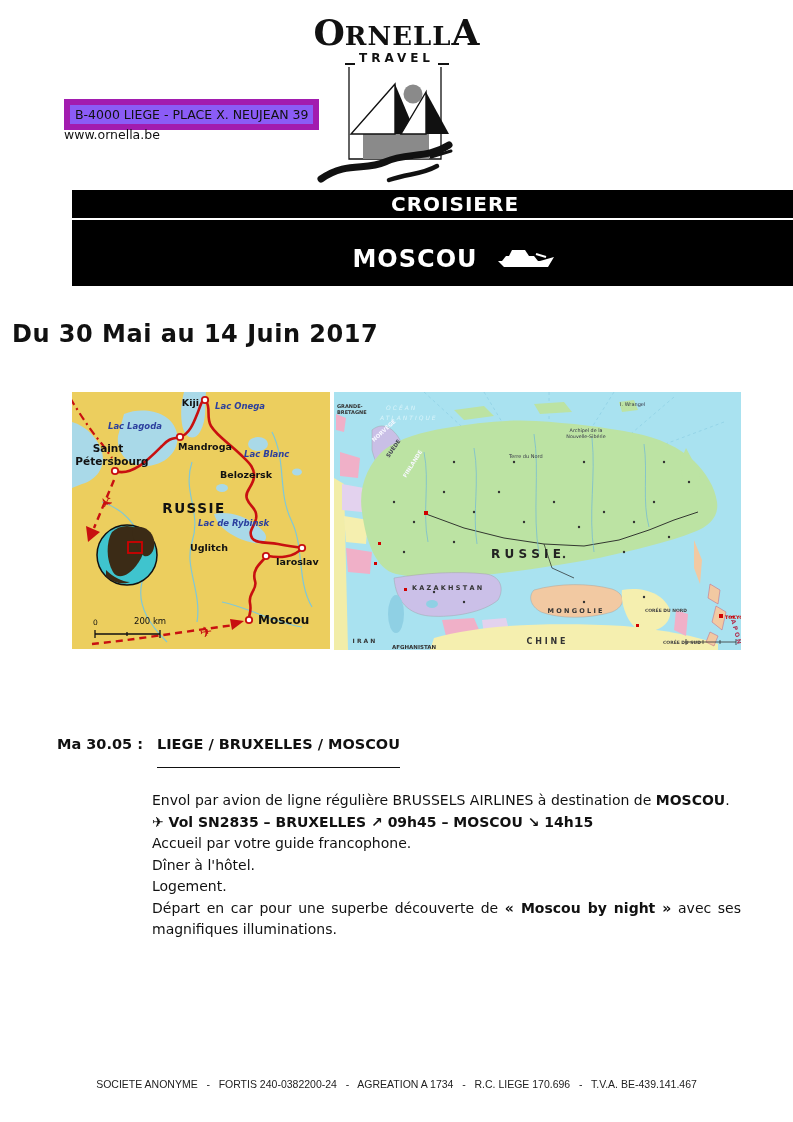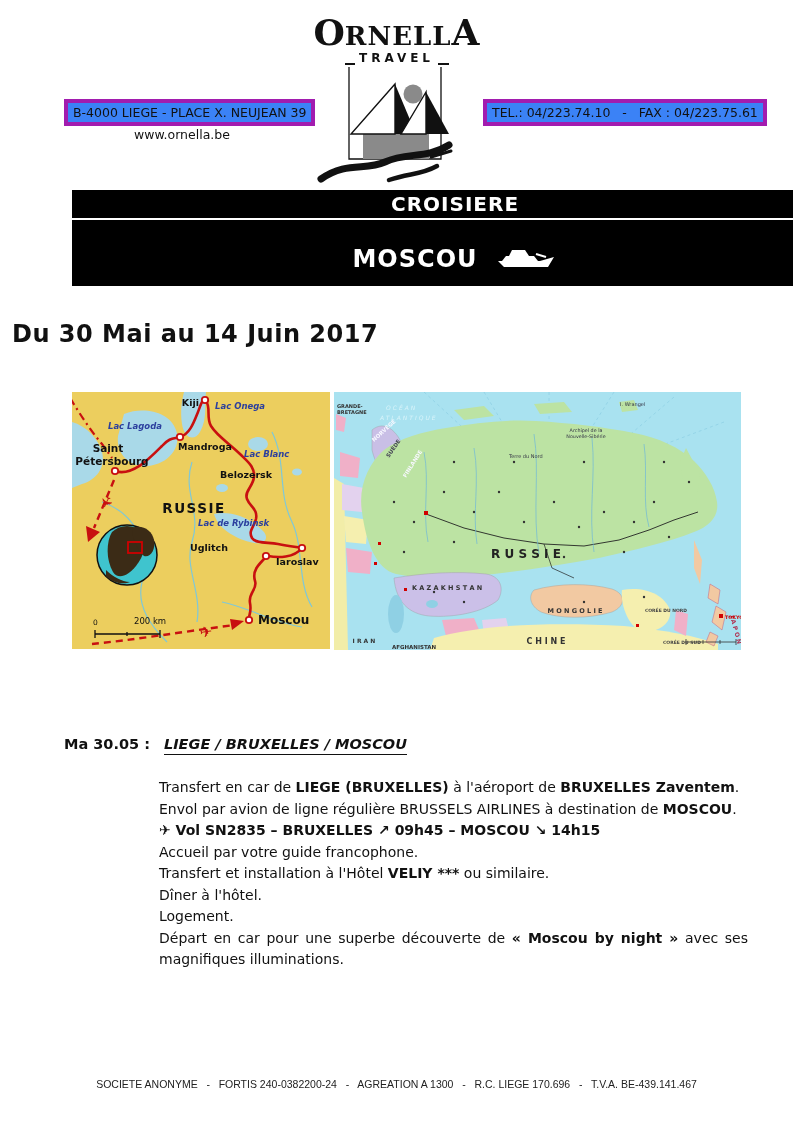--- a/index.html
+++ b/index.html
@@ -15,26 +15,26 @@
   .logo-block { position:absolute; top:14px; left:50%; transform:translateX(-50%); width:170px; text-align:center; }
   .brand { display:flex; justify-content:center; align-items:baseline; font-family:"DejaVu Serif", serif; font-weight:bold; color:#111; line-height:1; }
   .brand .cap { font-size:36px; }
   .brand .mid { font-size:26px; letter-spacing:1px; }
   .travel-row { display:flex; align-items:flex-end; width:104px; margin:1px auto 0; gap:4px; }
   .travel-row::before, .travel-row::after { content:""; flex:1; height:2px; background:#111; }
   .travel { font-size:12px; font-weight:bold; letter-spacing:4px; }
   .logo-art { display:block; margin:2px auto 0; overflow:visible; }
 
   .addr-box, .tel-box {
-    position:absolute; border:4px solid #a21caf; padding:2px 5px;
-    font-size:12.5px; white-space:pre; background:#3b82f6;
+    position:absolute; border:6px solid #a21caf; padding:2px 5px;
+    font-size:12.5px; white-space:pre; background:#8b5cf6;
   }
   .addr-box { left:64px; top:99px; }
   .tel-box  { left:483px; top:99px; }
-  .under-box { position:absolute; font-size:12.5px; text-align:center; }
+  .under-box { position:absolute; font-size:12.5px; text-align:left; }
   .site  { left:64px;  top:127px; width:236px; }
   .email { left:483px; top:127px; width:252px; }
 
   
   .banner { position:absolute; left:72px; top:190px; width:766px; background:#000; color:#fff; }
   .banner-row1 { height:30px; display:flex; align-items:center; justify-content:center;
     font-size:20px; font-weight:bold; letter-spacing:1px; border-bottom:2px solid #fff; }
   .banner-row2 { height:66px; display:flex; align-items:center; justify-content:center;
     gap:18px; font-size:24px; font-weight:bold; letter-spacing:1px; padding-top:12px; }
   .ship { display:block; }
@@ -42,23 +42,23 @@
   
   .date-line { position:absolute; top:320px; left:12px; width:100%; text-align:left;
     font-size:24px; font-weight:bold; letter-spacing:0.5px; }
 
   
   .maps { position:absolute; left:72px; top:392px; display:flex; gap:4px; }
   .maps svg { display:block; }
   text { user-select:none; }
 
   
-  .itinerary { position:absolute; left:57px; top:736px; width:684px; font-size:14px;margin-left:7px; }
+  .itinerary { position:absolute; left:57px; top:736px; width:684px; font-size:14px; }
   .day-header { display:flex; gap:14px; font-weight:bold; font-size:14.5px; margin-bottom:22px; }
-  .day-title { text-decoration:none; border-bottom:1.6px solid #111; padding-bottom:2px;font-style:italic; }
+  .day-title { text-decoration:none; border-bottom:1.6px solid #111; padding-bottom:15px; }
   .itinerary .para { margin-left:95px; line-height:21.5px; }
   .itinerary .para.justify { text-align:justify; }
 
   
   .footer { position:absolute; top:1078px; left:0; width:100%; text-align:center;
     font-family:"Liberation Sans", sans-serif; font-size:10.5px; color:#222; white-space:pre; }
 </style>
 </head>
 <body>
 
@@ -82,21 +82,20 @@
       <polygon points="113,25 88,67 113,67" fill="#fff" stroke="#111" stroke-width="1.4"></polygon>
       <polygon points="113,25 136,67 113,67" fill="#111"></polygon>
       <path d="M8 112 C 34 94, 52 104, 72 95 C 94 85, 114 92, 136 78" stroke="#111" stroke-width="7" fill="none" stroke-linecap="round"></path>
       <path d="M76 113 C 96 106, 108 108, 124 99" stroke="#111" stroke-width="4.5" fill="none" stroke-linecap="round"></path>
       <path d="M118 90 L138 84" stroke="#111" stroke-width="3" fill="none" stroke-linecap="round"></path>
     </svg>
   </div>
 
   <div class="addr-box">B-4000 LIEGE - PLACE X. NEUJEAN 39</div>
   <div class="under-box site">www.ornella.be</div>
-  <div class="tel-box">TEL.: 04/223.74.10   -   FAX : 04/223.75.61</div>
 
   <div class="banner">
     <div class="banner-row1">CROISIERE</div>
     <div class="banner-row2">
       <span>MOSCOU</span>
       <svg class="ship" width="62" height="24" viewBox="0 0 62 24">
         <polygon points="2,14 44,14 58,10 52,20 8,20" fill="#fff"></polygon>
         <polygon points="10,9 38,9 42,14 6,14" fill="#fff"></polygon>
         <polygon points="16,3 29,3 33,9 13,9" fill="#fff"></polygon>
         <path d="M40 7 L50 10" stroke="#fff" stroke-width="2"></path>
@@ -292,25 +291,23 @@
       <text x="252" y="40" font-size="4.8" text-anchor="middle" fill="#334">Archipel de la</text>
       <text x="252" y="46" font-size="4.8" text-anchor="middle" fill="#334">Nouvelle-Sibérie</text>
     </svg>
   </div>
 
   <div class="itinerary">
     <div class="day-header">
       <span>Ma 30.05 :</span>
       <span class="day-title">LIEGE / BRUXELLES / MOSCOU</span>
     </div>
-    <div class="para"><span>Transfert en car de </span><span class="b">LIEGE (BRUXELLES)</span><span> à l'aéroport de </span><span class="b">BRUXELLES Zaventem</span><span>.</span></div>
     <div class="para"><span>Envol par avion de ligne régulière BRUSSELS AIRLINES à destination de </span><span class="b">MOSCOU</span><span>.</span></div>
     <div class="para"><span class="b">✈ </span><span class="b">Vol SN2835 – BRUXELLES ↗ 09h45 – MOSCOU ↘ 14h15</span></div>
     <div class="para"><span>Accueil par votre guide francophone.</span></div>
-    <div class="para"><span>Transfert et installation à l'Hôtel </span><span class="b">VELIY ***</span><span> ou similaire.</span></div>
     <div class="para"><span>Dîner à l'hôtel.</span></div>
     <div class="para"><span>Logement.</span></div>
     <div class="para justify"><span>Départ en car pour une superbe découverte de </span><span class="b">« Moscou by night »</span><span> avec ses magnifiques illuminations.</span></div>
   </div>
 
-  <div class="footer">SOCIETE ANONYME   -   FORTIS 240-0382200-24   -   AGREATION A 1300   -   R.C. LIEGE 170.696   -   T.V.A. BE-439.141.467</div>
+  <div class="footer">SOCIETE ANONYME   -   FORTIS 240-0382200-24   -   AGREATION A 1734   -   R.C. LIEGE 170.696   -   T.V.A. BE-439.141.467</div>
 
 </div>
 
 </body></html>

